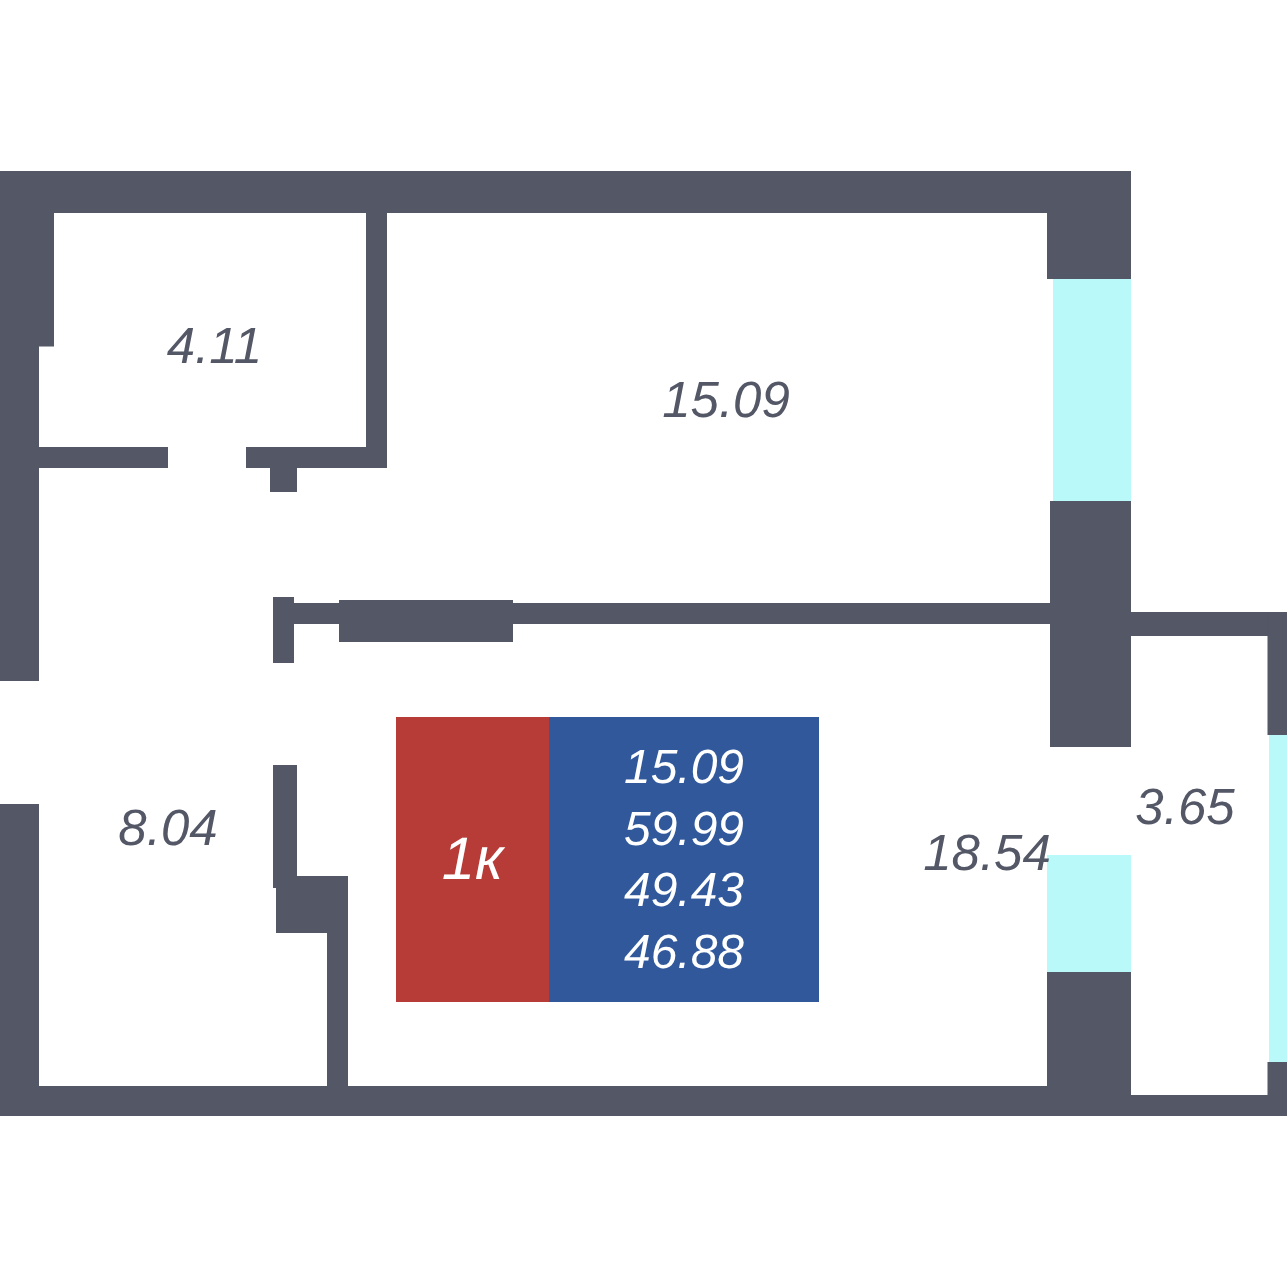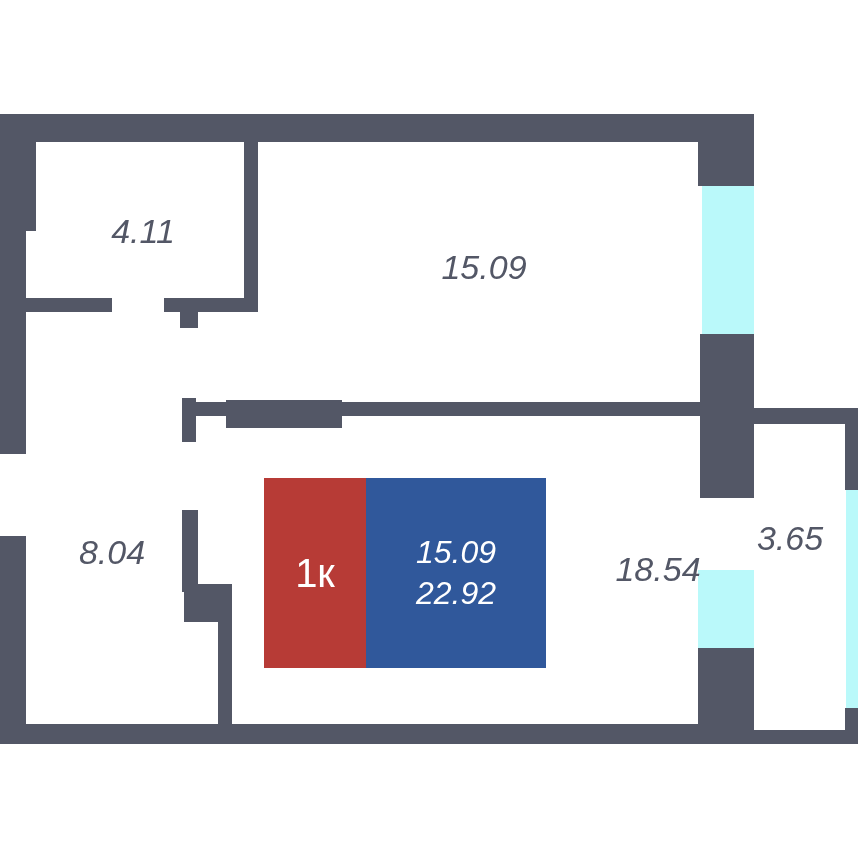--- a/index.html
+++ b/index.html
@@ -5,21 +5,21 @@
   html, body { margin: 0; padding: 0; background: #ffffff; }
   body { width: 858px; height: 858px; position: relative; overflow: hidden;
          font-family: "Liberation Sans", "DejaVu Sans", sans-serif; }
   .plan { position: absolute; left: 0; top: 0; width: 790px; height: 858px; }
   .w { position: absolute; background: #535766; }
   .win { position: absolute; background: #baf9fa; }
   .area { position: absolute; color: #535766; font-style: italic; font-size: 34px;
           line-height: 1; white-space: nowrap; transform: translate(-50%, -50%); }
   .badge-type { position: absolute; left: 264px; top: 478px; width: 102px; height: 190px;
                 background: #b73b36; color: #ffffff; display: flex; align-items: center;
-                justify-content: center; font-size: 40px; }
+                justify-content: center; font-style: italic; font-size: 40px; }
   .badge-info { position: absolute; left: 366px; top: 478px; width: 180px; height: 190px;
                 background: #30589b; color: #ffffff; display: flex; flex-direction: column;
                 align-items: center; justify-content: center; font-style: italic;
                 font-size: 32px; line-height: 41px; }
 </style>
 </head>
 <body>
 
 <div class="plan">
 
@@ -58,15 +58,17 @@
 
   <div class="area" style="left:143px;top:231px;">4.11</div>
   <div class="area" style="left:484px;top:267px;">15.09</div>
   <div class="area" style="left:112px;top:552px;">8.04</div>
   <div class="area" style="left:658px;top:569px;">18.54</div>
   <div class="area" style="left:790px;top:538px;">3.65</div>
 
   <div class="badge-type">1к</div>
   <div class="badge-info">
     <div>15.09</div>
-    <div>22.92</div>
+    <div>59.99</div>
+    <div>49.43</div>
+    <div>46.88</div>
   </div>
 </div>
 
 </body></html>

